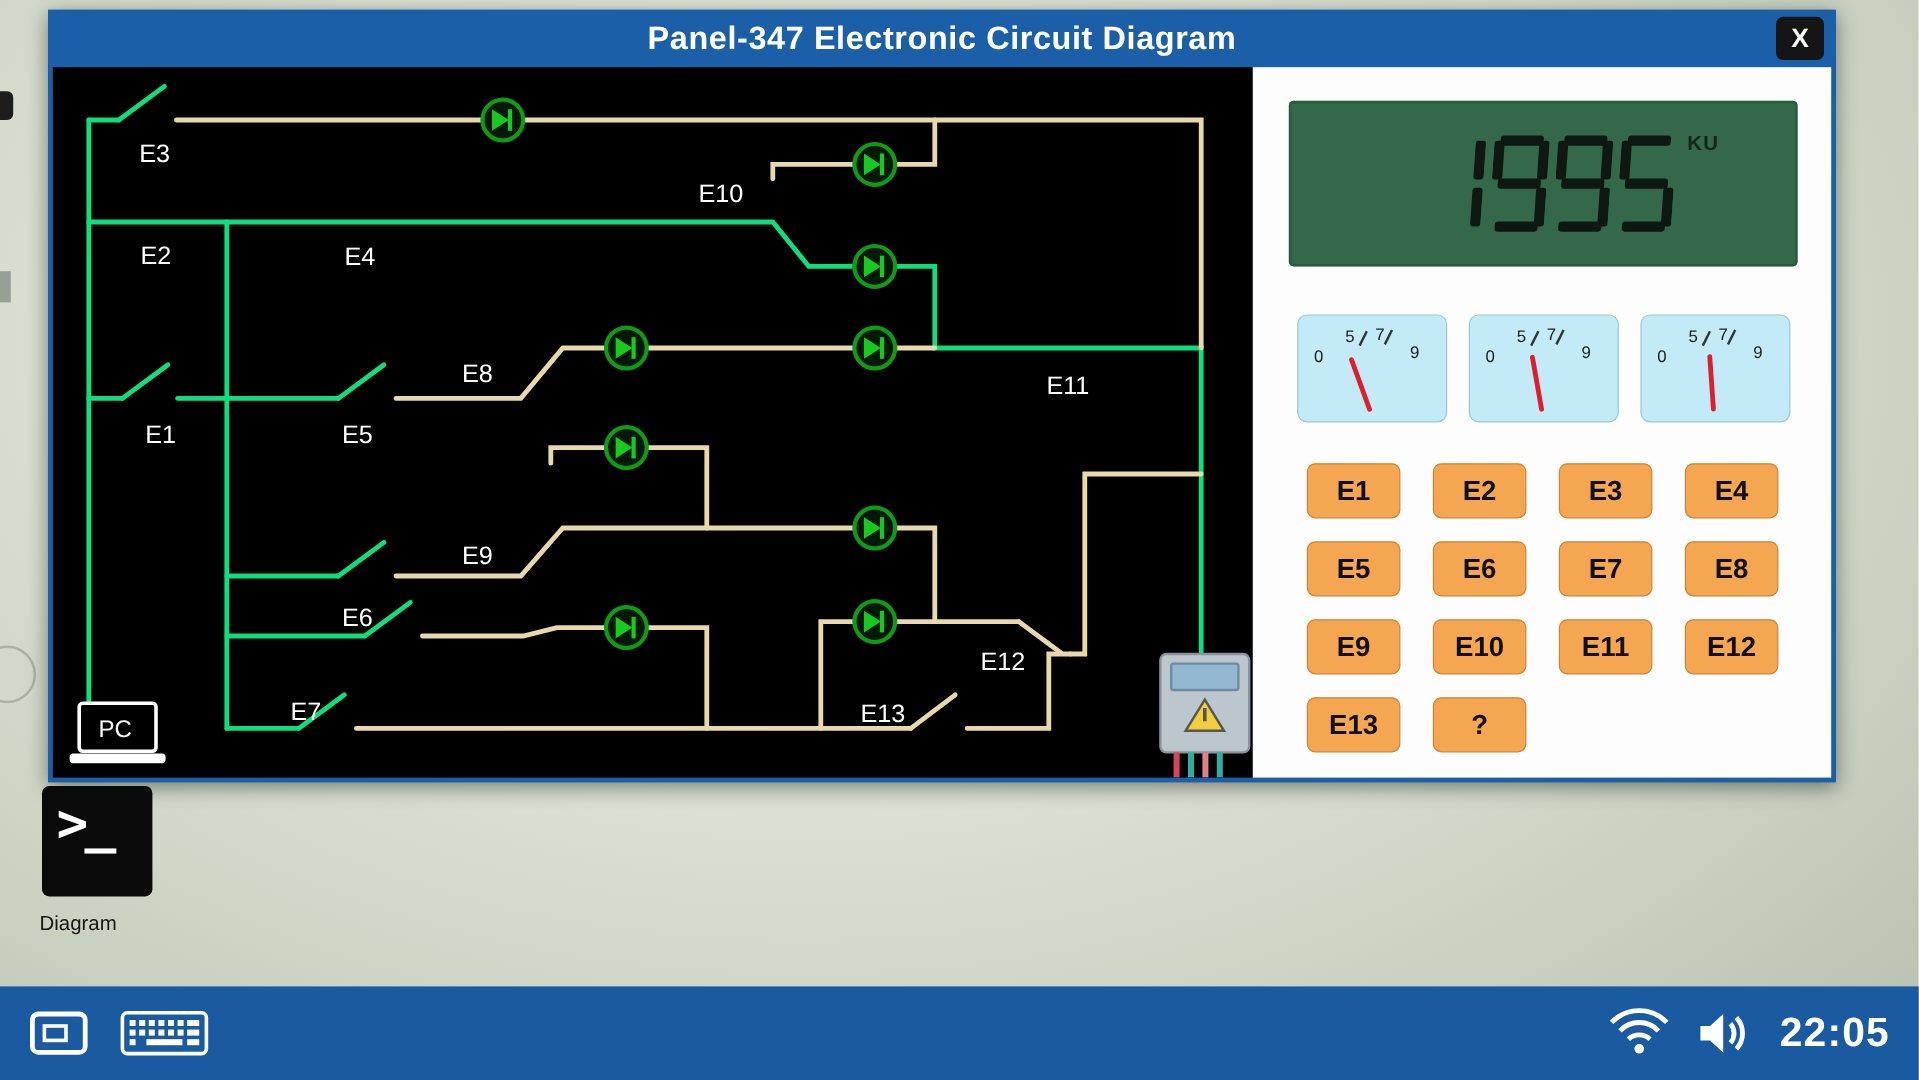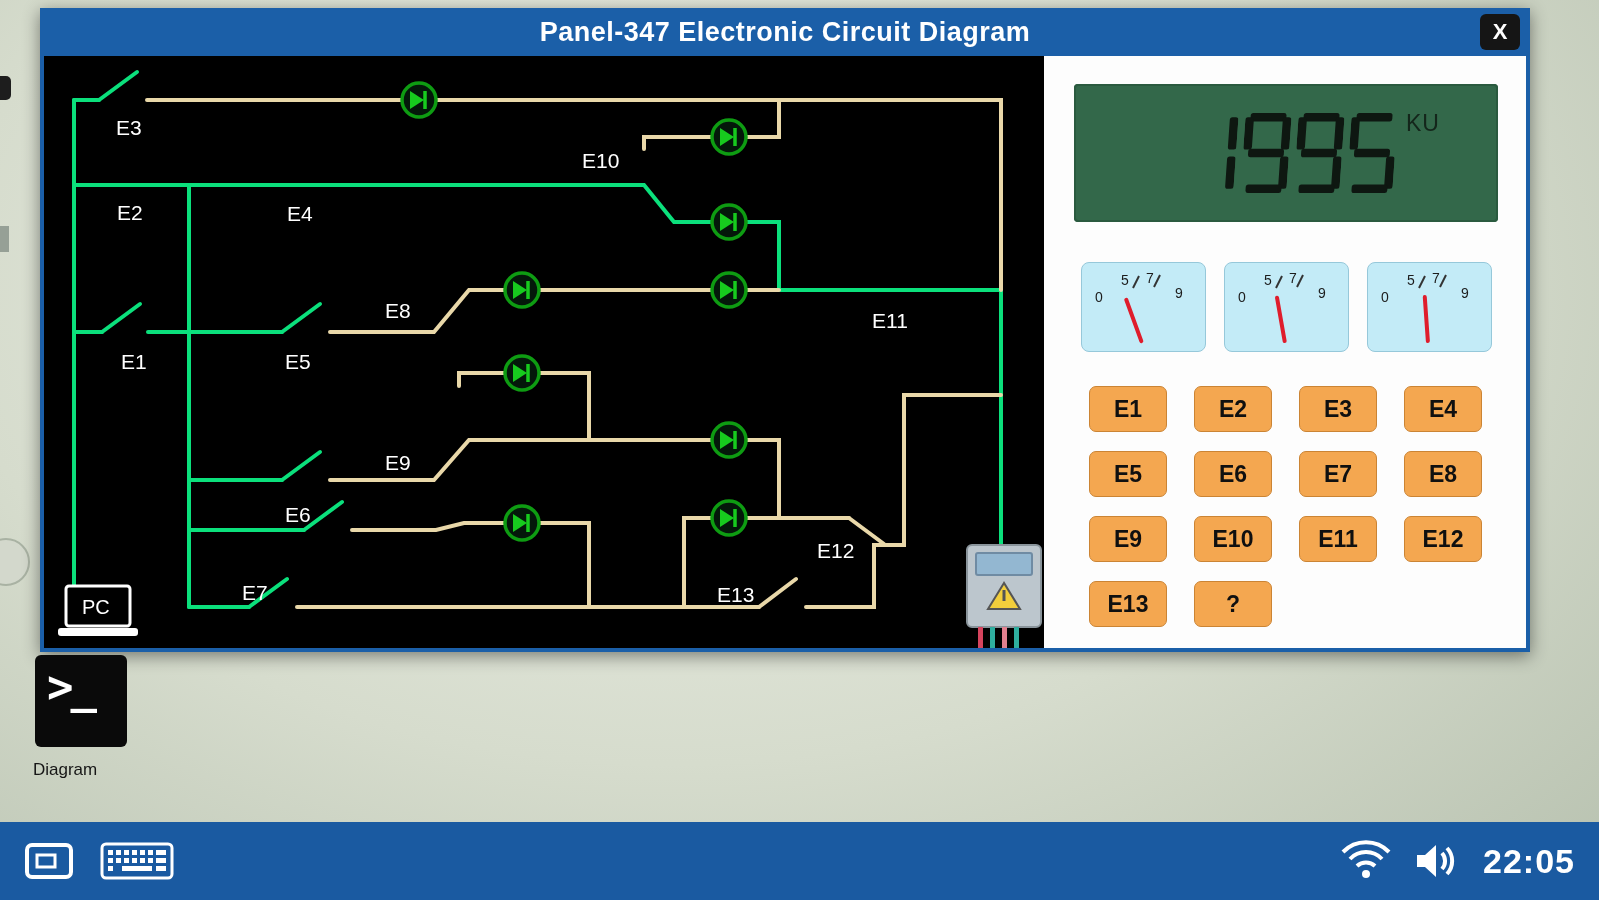--- a/index.html
+++ b/index.html
@@ -21,21 +21,21 @@
   .win-body{display:flex;height:592px;margin:0 4px 4px;justify-content:center;}
   .circuit{width:1000px;height:592px;background:#000;flex:none;}
   .circuit svg{display:block;}
   .side-panel{flex:1;background:#fdfdfd;position:relative;}
 
   
   .lcd{position:absolute;left:30px;top:28px;width:424px;height:138px;background:#33684a;border-radius:4px;
     box-shadow:inset 0 0 0 2px #2a5a3f;}
   .sevenseg{position:absolute;left:116px;top:22px;display:flex;gap:7px;transform:skewX(-4deg);}
   .sevenseg svg rect{fill:#0e1711;}
-  .lcd-unit{position:absolute;left:332px;top:26px;font-size:23px;font-weight:normal;color:#14261b;letter-spacing:1px;}
+  .lcd-unit{position:absolute;left:332px;top:26px;font-size:17px;font-weight:bold;color:#14261b;letter-spacing:1px;}
 
   
   .gauge{position:absolute;top:206px;width:125px;height:90px;background:#c3ebf7;border:1px solid #96c8da;border-radius:8px;box-sizing:border-box;}
   .gauge .tick{position:absolute;font-size:14px;color:#1c1c1c;}
   .t0{left:13px;top:26px;} .t5{left:39px;top:9px;} .t7{left:64px;top:7px;} .t9{left:93px;top:22px;}
   .gauge-marks{position:absolute;left:0;top:0;}
   .needle{position:absolute;left:58px;bottom:8px;width:4px;height:48px;background:#df1d2c;border-radius:2px;transform-origin:50% 100%;}
 
   
   .btn-grid{position:absolute;left:45px;top:330px;display:grid;grid-template-columns:repeat(4,78px);

